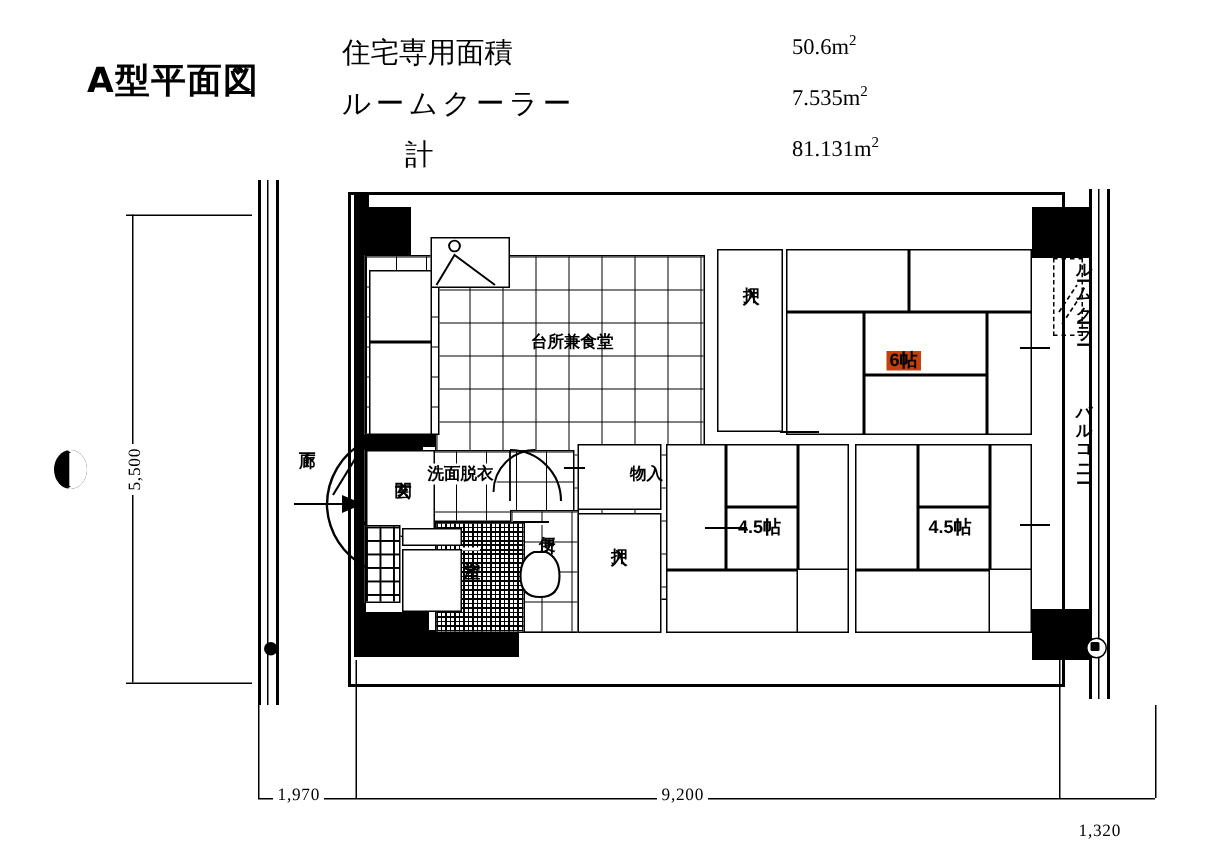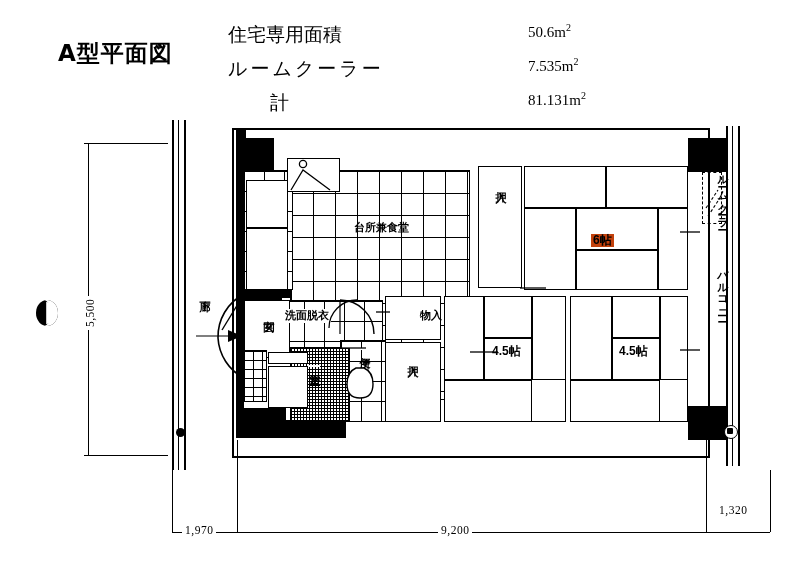--- a/index.html
+++ b/index.html
@@ -319,15 +319,15 @@
 
   <div class="dimvert" style="left:172px; top:470px; height:62px;"></div>
   <div class="dimvert" style="left:237px; top:440px; height:92px;"></div>
   <div class="dimvert" style="left:706px; top:440px; height:92px;"></div>
   <div class="dimvert" style="left:770px; top:470px; height:62px;"></div>
 
   <div class="dimline" style="left:172px; top:532px; width:598px;"></div>
 
   <div class="dimtext" style="left:182px; top:524px;">1,970</div>
   <div class="dimtext" style="left:438px; top:524px;">9,200</div>
-  <div class="dimtext" style="left:716px; top:504px;">1,320</div>
+  <div class="dimtext" style="left:716px; top:548px;">1,320</div>
 
 </div>
 
 </body></html>

